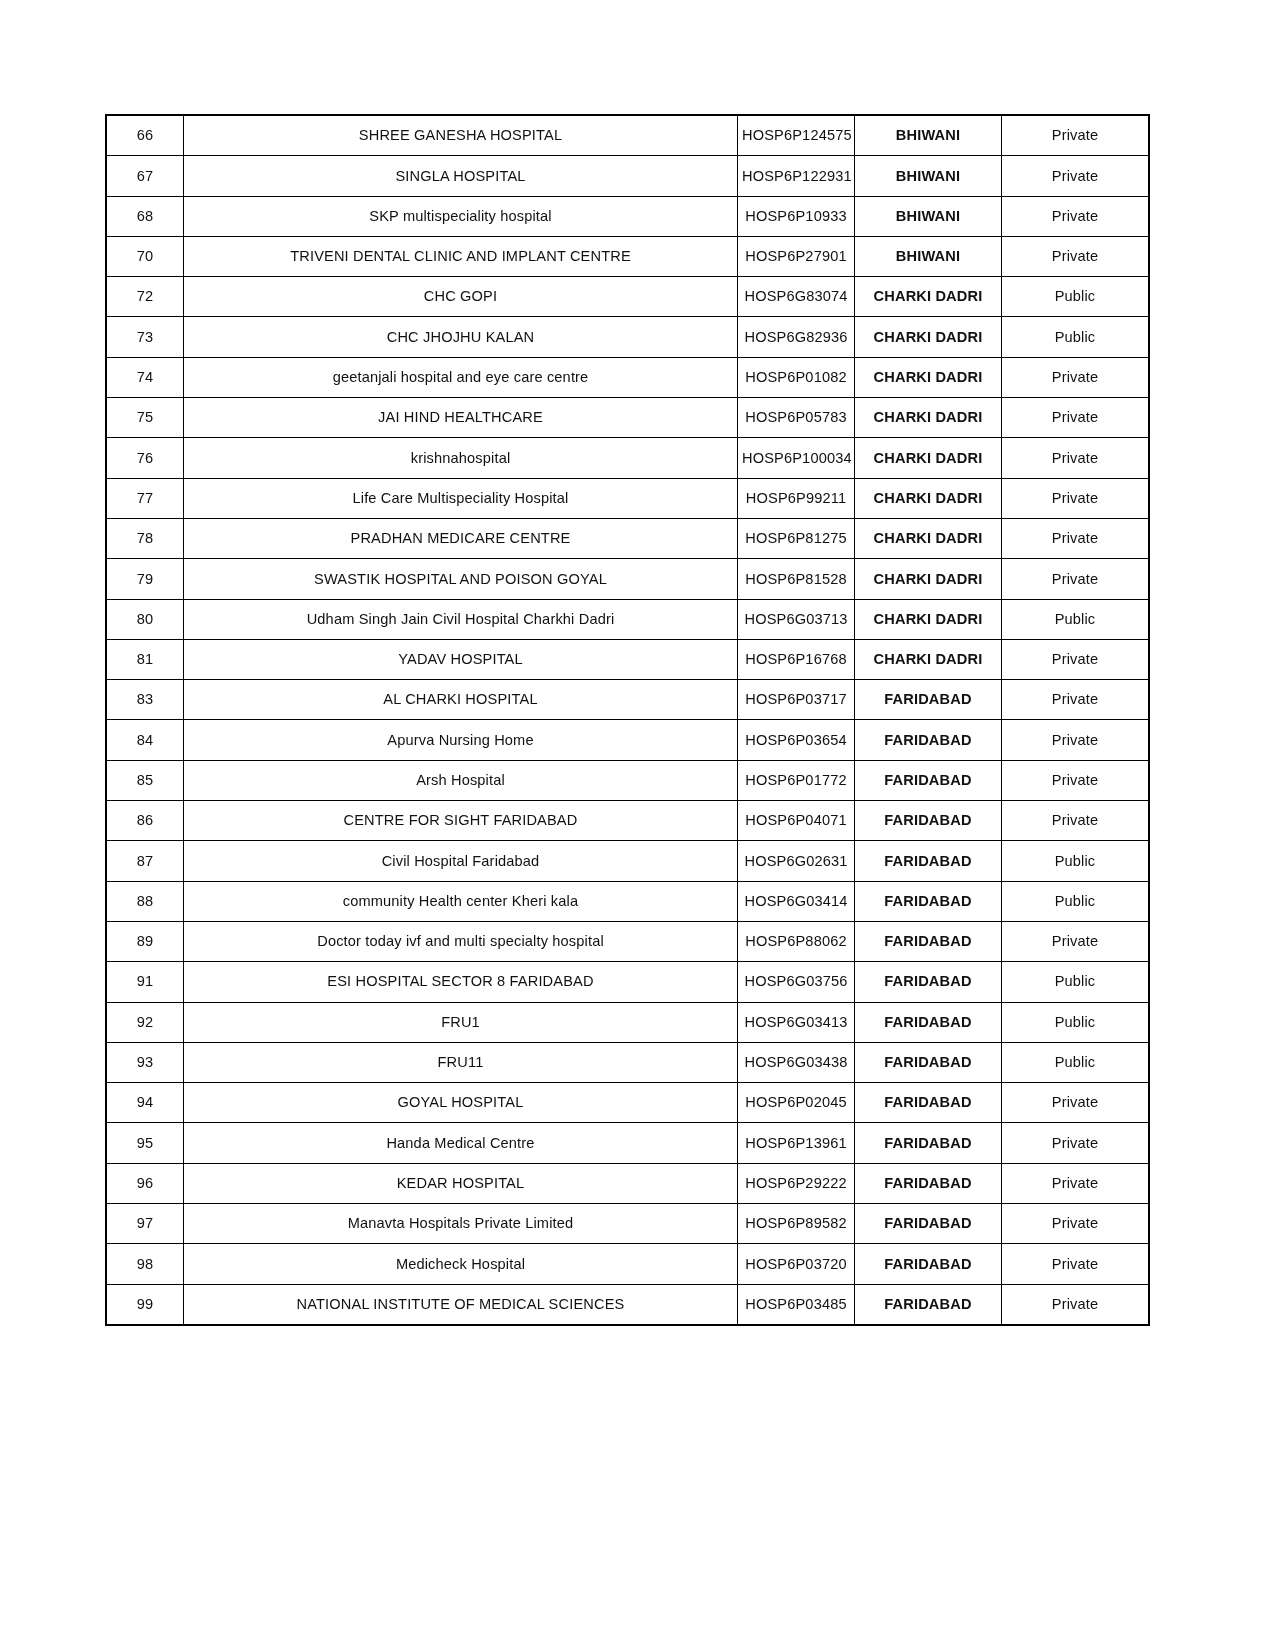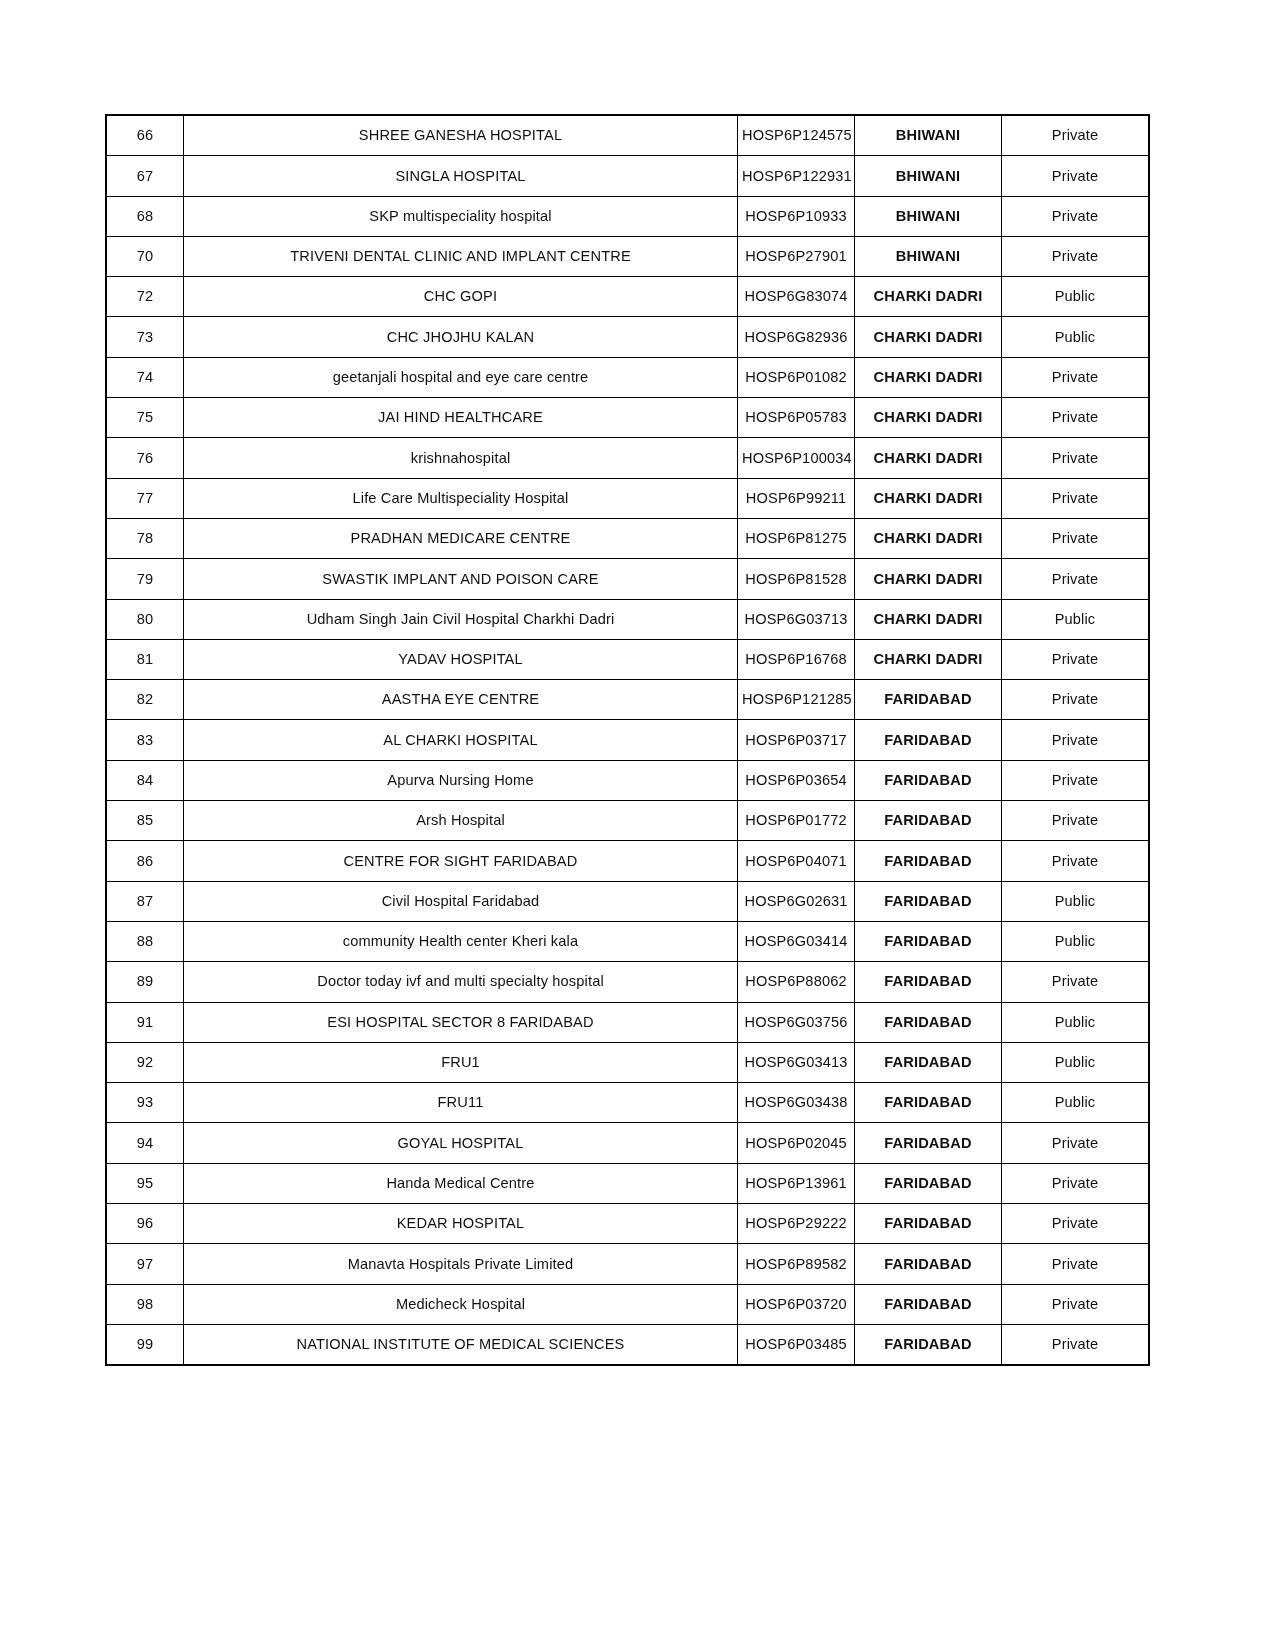--- a/index.html
+++ b/index.html
@@ -140,44 +140,37 @@
           </tr>
           <tr>
             <td class="col-sn">78</td>
             <td class="col-name">PRADHAN  MEDICARE CENTRE</td>
             <td class="col-id">HOSP6P81275</td>
             <td class="col-district">CHARKI DADRI</td>
             <td class="col-type">Private</td>
           </tr>
           <tr>
             <td class="col-sn">79</td>
-            <td class="col-name">SWASTIK IMPLANT AND POISON CARE</td>
+            <td class="col-name">SWASTIK HOSPITAL AND POISON GOYAL</td>
             <td class="col-id">HOSP6P81528</td>
             <td class="col-district">CHARKI DADRI</td>
             <td class="col-type">Private</td>
           </tr>
           <tr>
             <td class="col-sn">80</td>
             <td class="col-name">Udham Singh Jain Civil Hospital Charkhi Dadri</td>
             <td class="col-id">HOSP6G03713</td>
             <td class="col-district">CHARKI DADRI</td>
             <td class="col-type">Public</td>
           </tr>
           <tr>
             <td class="col-sn">81</td>
             <td class="col-name">YADAV HOSPITAL</td>
             <td class="col-id">HOSP6P16768</td>
             <td class="col-district">CHARKI DADRI</td>
-            <td class="col-type">Private</td>
-          </tr>
-          <tr>
-            <td class="col-sn">82</td>
-            <td class="col-name">AASTHA EYE CENTRE</td>
-            <td class="col-id">HOSP6P121285</td>
-            <td class="col-district">FARIDABAD</td>
             <td class="col-type">Private</td>
           </tr>
           <tr>
             <td class="col-sn">83</td>
             <td class="col-name">AL CHARKI HOSPITAL</td>
             <td class="col-id">HOSP6P03717</td>
             <td class="col-district">FARIDABAD</td>
             <td class="col-type">Private</td>
           </tr>
           <tr>

